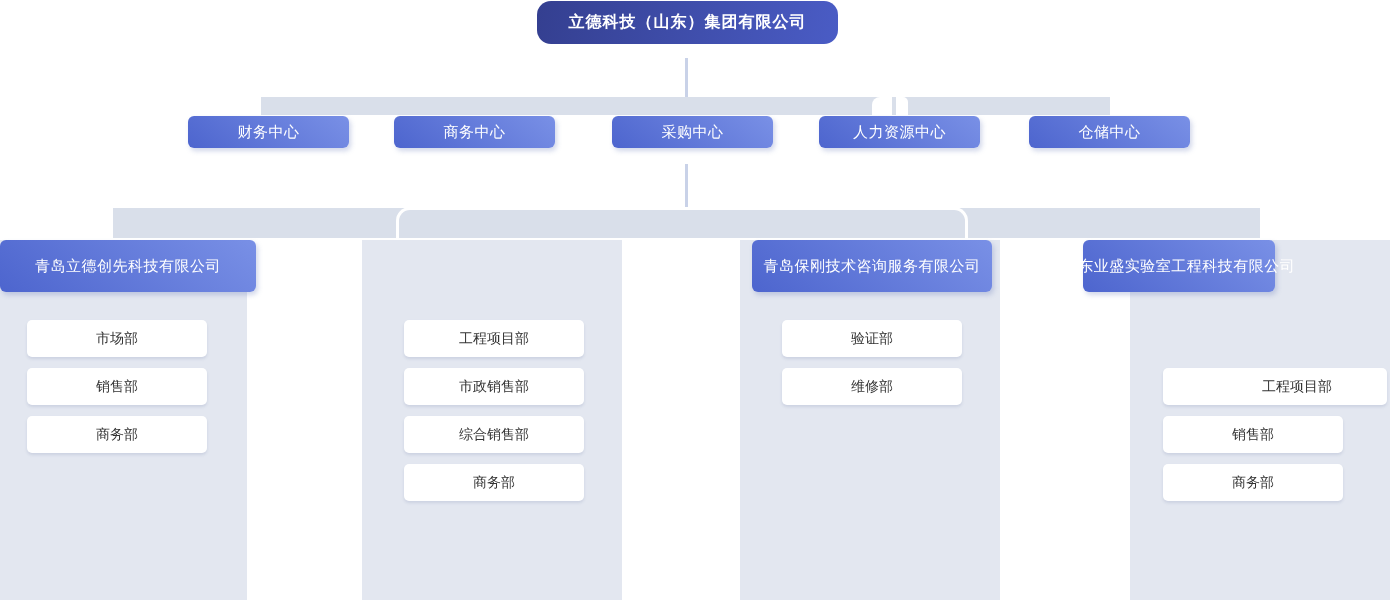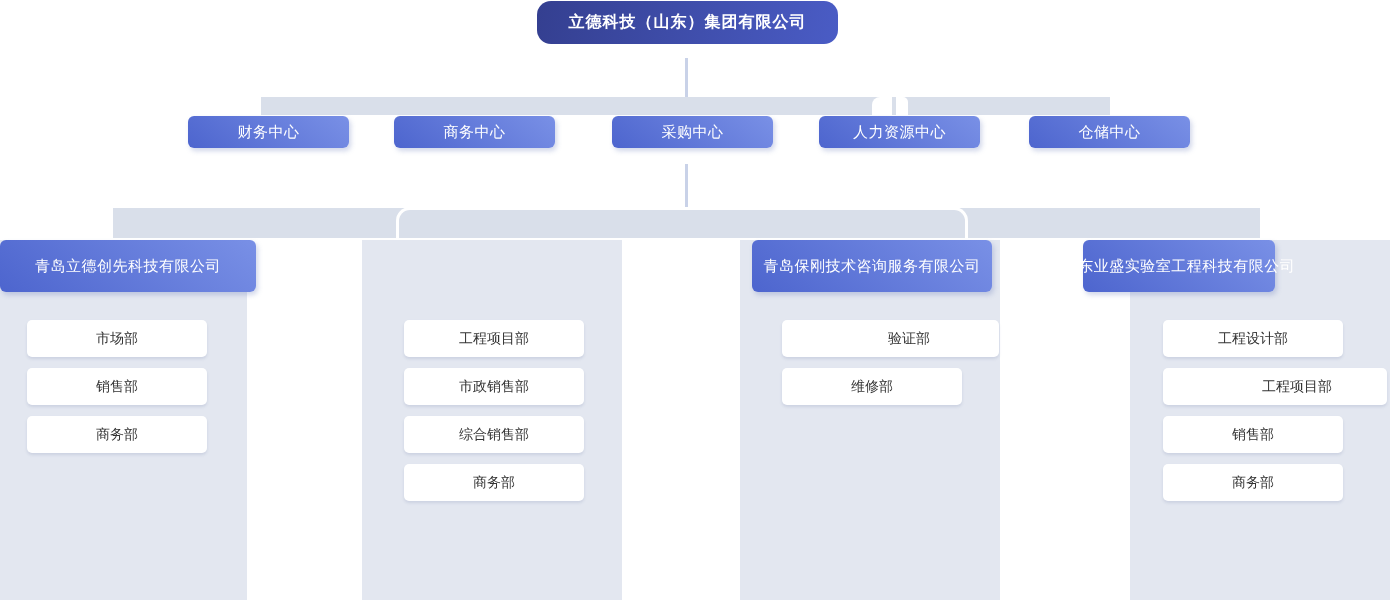--- a/index.html
+++ b/index.html
@@ -75,21 +75,20 @@
 
   <div class="dept" style="left:27px;top:320px;">市场部</div>
   <div class="dept" style="left:27px;top:368px;">销售部</div>
   <div class="dept" style="left:27px;top:416px;">商务部</div>
 
   <div class="dept" style="left:404px;top:320px;">工程项目部</div>
   <div class="dept" style="left:404px;top:368px;">市政销售部</div>
   <div class="dept" style="left:404px;top:416px;">综合销售部</div>
   <div class="dept" style="left:404px;top:464px;">商务部</div>
 
-  <div class="dept" style="left:782px;top:320px;padding-left:37px;">验证部</div>
+  <div class="dept" style="left:782px;top:320px;">验证部</div>
   <div class="dept" style="left:782px;top:368px;">维修部</div>
 
-  <div class="dept" style="left:1163px;top:320px;">工程设计部</div>
   <div class="dept" style="left:1163px;top:368px;padding-left:44px;">工程项目部</div>
   <div class="dept" style="left:1163px;top:416px;">销售部</div>
   <div class="dept" style="left:1163px;top:464px;">商务部</div>
 
 </div>
 
 </body></html>

